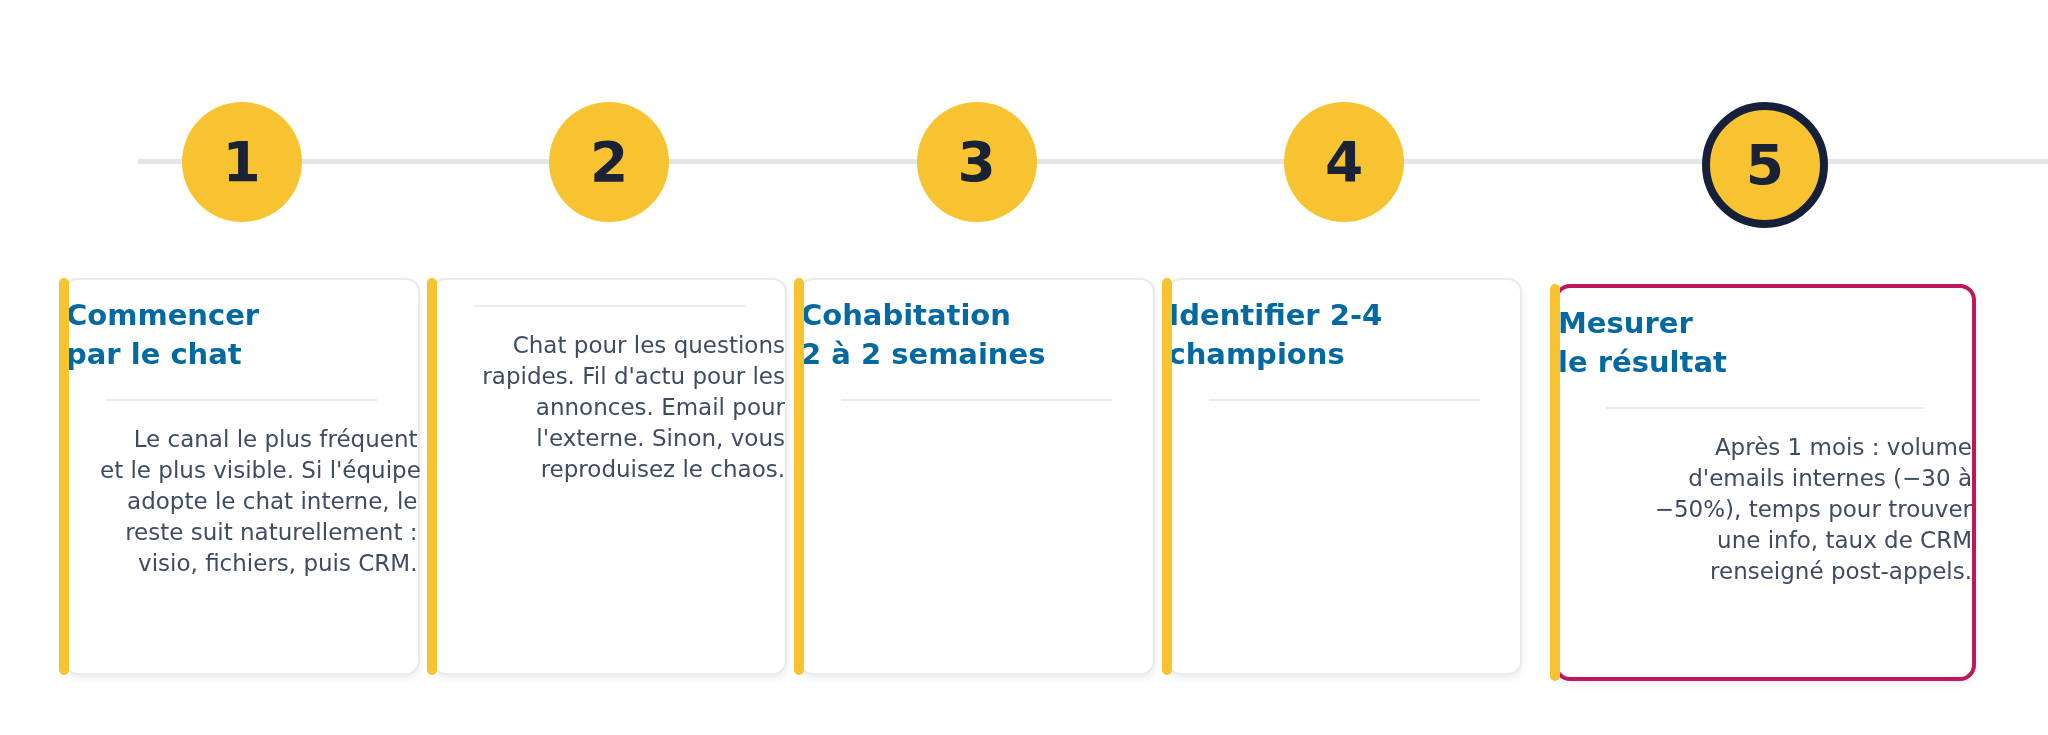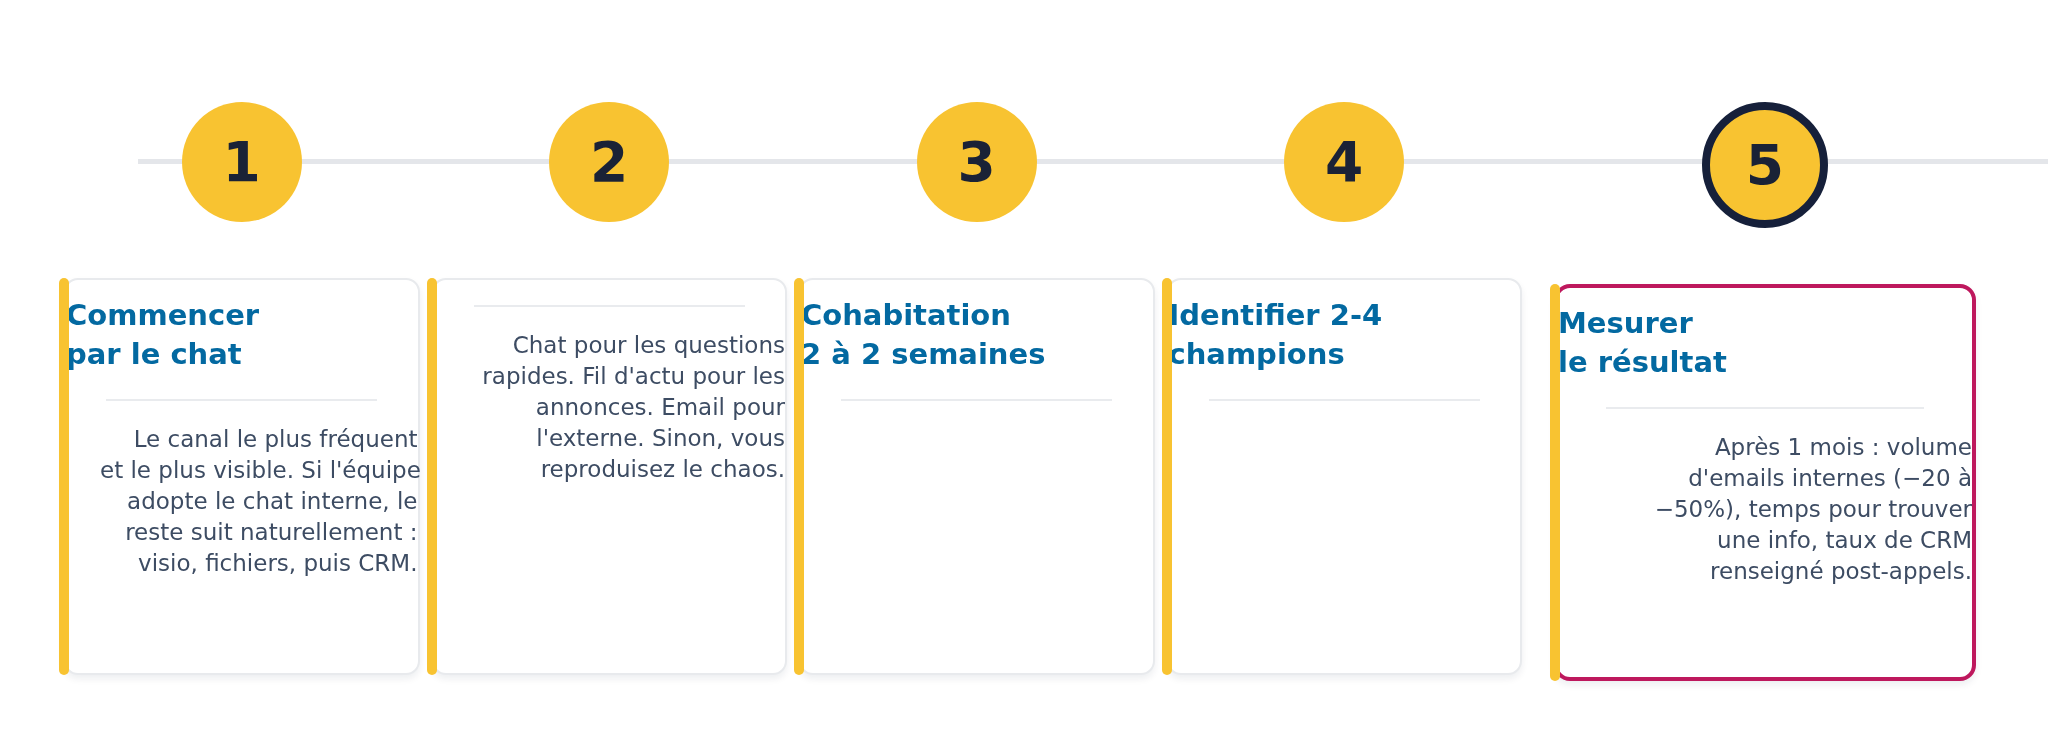--- a/index.html
+++ b/index.html
@@ -172,20 +172,20 @@
 
   <div class="step highlighted">
     <div class="circle">
       <span>5</span>
     </div>
     <div class="card">
       <div class="card-title">Mesurer
 le résultat</div>
       <div class="card-divider"></div>
       <div class="card-body">Après 1 mois : volume
-d'emails internes (−20 à
+d'emails internes (−30 à
 −50%), temps pour trouver
 une info, taux de CRM
 renseigné post-appels.</div>
     </div>
   </div>
 
 </div>
 
 </body></html>

